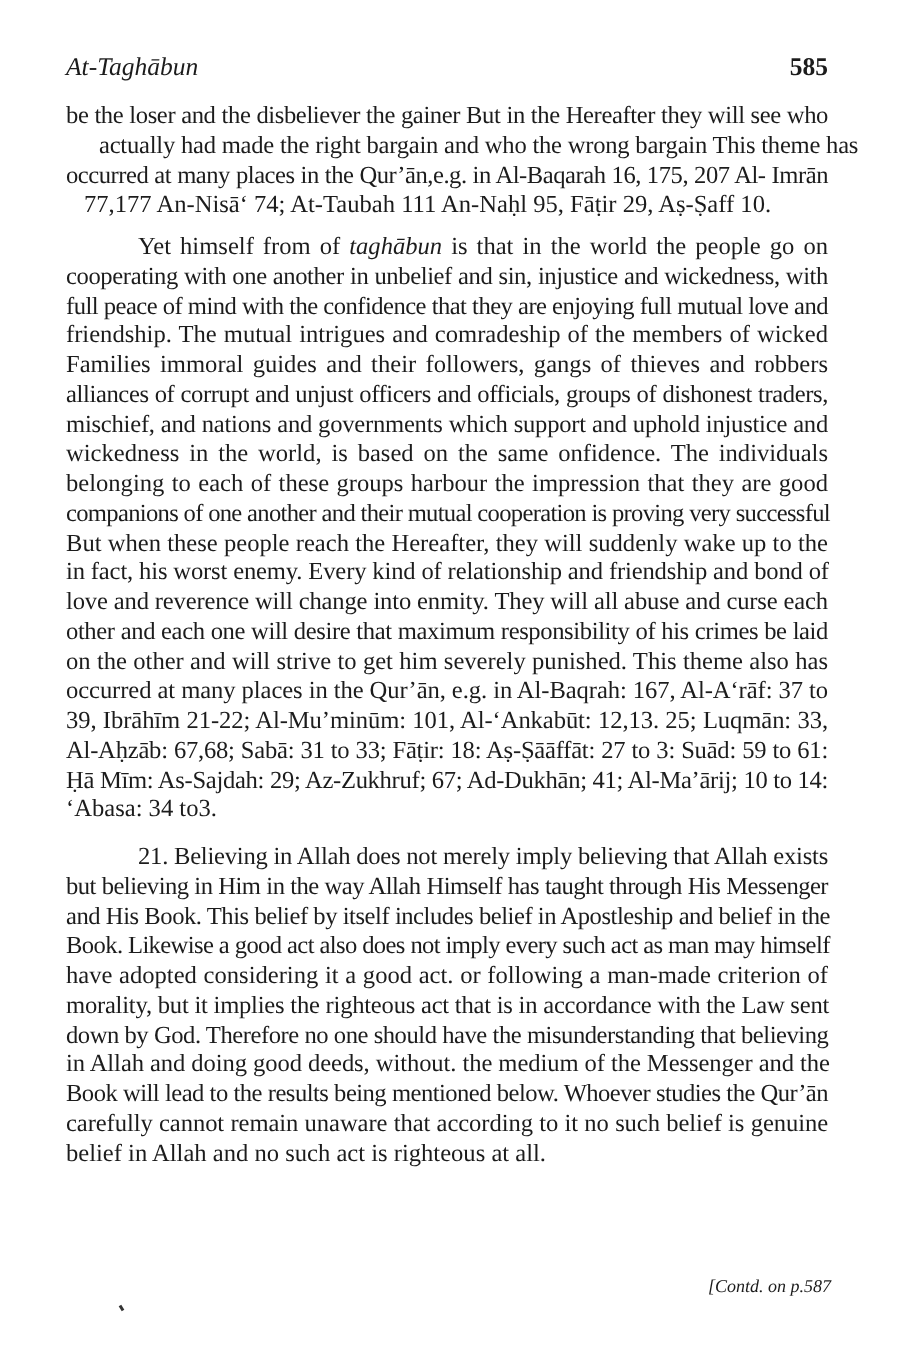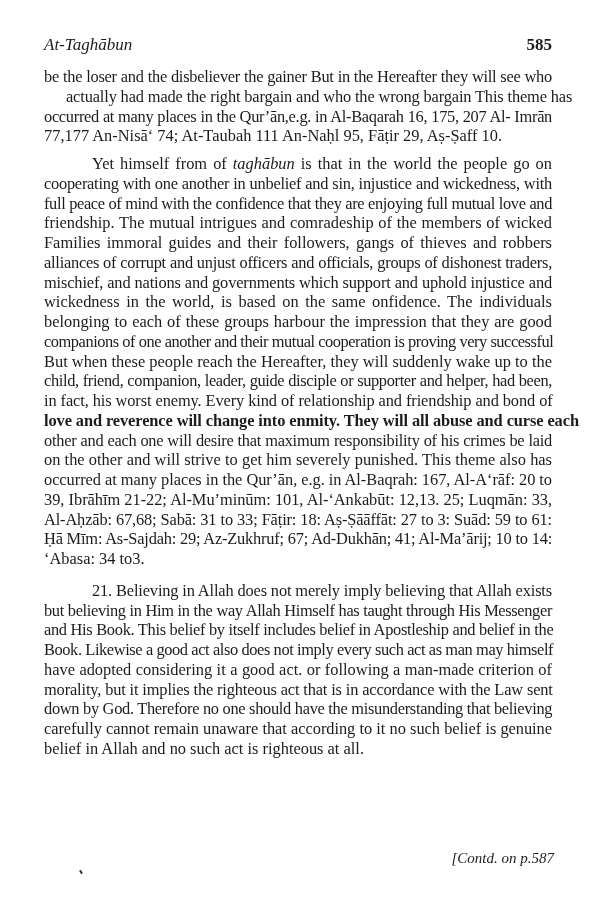--- a/index.html
+++ b/index.html
@@ -21,73 +21,74 @@
       position: absolute; top: 67px; left: 44px; width: 508px;
       font-size: 16.4px; line-height: 19.75px; text-align: justify;
     }
     .para { margin: 0; }
     .para + .para { margin-top: 8px; }
     .para.p3 { margin-top: 12px; }
     .line { display: block; text-align: justify; text-align-last: justify; white-space: nowrap; }
     .line.last { text-align-last: left; }
     .line.first-indent { padding-left: 48px; }
     .contd {
-      position: absolute; top: 850px; right: 46px; font-style: italic; font-size: 15px;
+      position: absolute; top: 850px; right: 46px; font-style: italic; font-size: 12px;
     }
     .stray-mark {
       position: absolute; left: 80px; top: 870px; width: 2px; height: 4px; background: #333; transform: rotate(-30deg);
     }
   </style>
 </head>
 <body>
 
 <div class="header">
   <div class="running-title">At-Taghābun</div>
   <div class="page-number">585</div>
 </div>
 
 <div class="body">
   <div class="para">
     <span class="line" style="white-space: nowrap; letter-spacing: -0.25px;">be the loser and the disbeliever the gainer But in the Hereafter they will see who</span>
     <span class="line" style="white-space: nowrap; letter-spacing: -0.15px; margin-left: 22px;">actually had made the right bargain and who the wrong bargain This theme has</span>
     <span class="line" style="white-space: nowrap; letter-spacing: -0.3px;">occurred at many places in the Qur’ān,e.g. in Al-Baqarah 16, 175, 207 Al- Imrān</span>
-    <span class="line last" style="white-space: nowrap;">77,177 An-Nisā‘ 74; At-Taubah 111 An-Naḥl 95, Fāṭir 29, Aṣ-Ṣaff 10.</span>
+    <span class="line last" style="white-space: nowrap; margin-left: 12px;">77,177 An-Nisā‘ 74; At-Taubah 111 An-Naḥl 95, Fāṭir 29, Aṣ-Ṣaff 10.</span>
   </div>
 
   <div class="para">
     <span class="line first-indent" style="white-space: nowrap;"><span>Yet himself from of </span><em>taghābun</em><span> is that in the world the people go on</span></span>
     <span class="line" style="white-space: nowrap; letter-spacing: -0.25px;">cooperating with one another in unbelief and sin, injustice and wickedness, with</span>
     <span class="line" style="white-space: nowrap; letter-spacing: -0.35px;">full peace of mind with the confidence that they are enjoying full mutual love and</span>
     <span class="line" style="white-space: nowrap;">friendship. The mutual intrigues and comradeship of the members of wicked</span>
     <span class="line" style="white-space: nowrap;">Families immoral guides and their followers, gangs of thieves and robbers</span>
     <span class="line" style="white-space: nowrap; letter-spacing: -0.25px;">alliances of corrupt and unjust officers and officials, groups of dishonest traders,</span>
     <span class="line" style="white-space: nowrap; letter-spacing: -0.15px;">mischief, and nations and governments which support and uphold injustice and</span>
     <span class="line" style="white-space: nowrap;">wickedness in the world, is based on the same onfidence. The individuals</span>
     <span class="line" style="white-space: nowrap;">belonging to each of these groups harbour the impression that they are good</span>
     <span class="line" style="white-space: nowrap; letter-spacing: -0.45px;">companions of one another and their mutual cooperation is proving very successful</span>
     <span class="line" style="white-space: nowrap;">But when these people reach the Hereafter, they will suddenly wake up to the</span>
-    <span class="line" style="white-space: nowrap; letter-spacing: -0.35px;">child, friend, companion, leader, guide disciple or supporter and helper, had been,</span>
     <span class="line" style="white-space: nowrap; letter-spacing: -0.1px;">in fact, his worst enemy. Every kind of relationship and friendship and bond of</span>
-    <span class="line" style="white-space: nowrap; letter-spacing: -0.1px; font-weight: bold;">love and reverence will change into enmity. They will all abuse and curse each</span>
+    <span class="line" style="white-space: nowrap; letter-spacing: -0.1px;">love and reverence will change into enmity. They will all abuse and curse each</span>
     <span class="line" style="white-space: nowrap; letter-spacing: -0.25px;">other and each one will desire that maximum responsibility of his crimes be laid</span>
     <span class="line" style="white-space: nowrap;">on the other and will strive to get him severely punished. This theme also has</span>
-    <span class="line" style="white-space: nowrap; letter-spacing: -0.05px;">occurred at many places in the Qur’ān, e.g. in Al-Baqrah: 167, Al-A‘rāf: 20 to</span>
+    <span class="line" style="white-space: nowrap; letter-spacing: -0.05px;">occurred at many places in the Qur’ān, e.g. in Al-Baqrah: 167, Al-A‘rāf: 37 to</span>
     <span class="line" style="white-space: nowrap; letter-spacing: -0.05px;">39, Ibrāhīm 21-22; Al-Mu’minūm: 101, Al-‘Ankabūt: 12,13. 25; Luqmān: 33,</span>
     <span class="line" style="white-space: nowrap; letter-spacing: -0.15px;">Al-Aḥzāb: 67,68; Sabā: 31 to 33; Fāṭir: 18: Aṣ-Ṣāāffāt: 27 to 3: Suād: 59 to 61:</span>
     <span class="line" style="white-space: nowrap; letter-spacing: -0.2px;">Ḥā Mīm: As-Sajdah: 29; Az-Zukhruf; 67; Ad-Dukhān; 41; Al-Ma’ārij; 10 to 14:</span>
     <span class="line last" style="white-space: nowrap;">‘Abasa: 34 to3.</span>
   </div>
 
   <div class="para p3">
     <span class="line first-indent" style="white-space: nowrap; letter-spacing: -0.15px;">21. Believing in Allah does not merely imply believing that Allah exists</span>
     <span class="line" style="white-space: nowrap; letter-spacing: -0.35px;">but believing in Him in the way Allah Himself has taught through His Messenger</span>
     <span class="line" style="white-space: nowrap; letter-spacing: -0.3px;">and His Book. This belief by itself includes belief in Apostleship and belief in the</span>
     <span class="line" style="white-space: nowrap; letter-spacing: -0.4px;">Book. Likewise a good act also does not imply every such act as man may himself</span>
     <span class="line" style="white-space: nowrap;">have adopted considering it a good act. or following a man-made criterion of</span>
     <span class="line" style="white-space: nowrap; letter-spacing: -0.15px;">morality, but it implies the righteous act that is in accordance with the Law sent</span>
     <span class="line" style="white-space: nowrap; letter-spacing: -0.3px;">down by God. Therefore no one should have the misunderstanding that believing</span>
+    <span class="line" style="white-space: nowrap; letter-spacing: -0.05px;">in Allah and doing good deeds, without. the medium of the Messenger and the</span>
+    <span class="line" style="white-space: nowrap; letter-spacing: -0.35px;">Book will lead to the results being mentioned below. Whoever studies the Qur’ān</span>
     <span class="line" style="white-space: nowrap; letter-spacing: -0.05px;">carefully cannot remain unaware that according to it no such belief is genuine</span>
     <span class="line last" style="white-space: nowrap;">belief in Allah and no such act is righteous at all.</span>
   </div>
 </div>
 
 <div class="contd">[Contd. on p.587</div>
 <div class="stray-mark"></div>
 
 </body></html>

